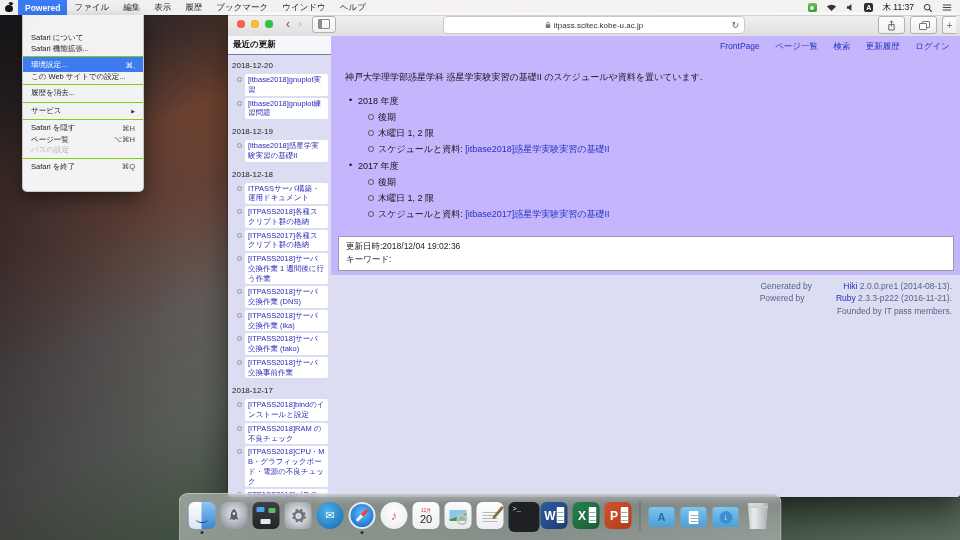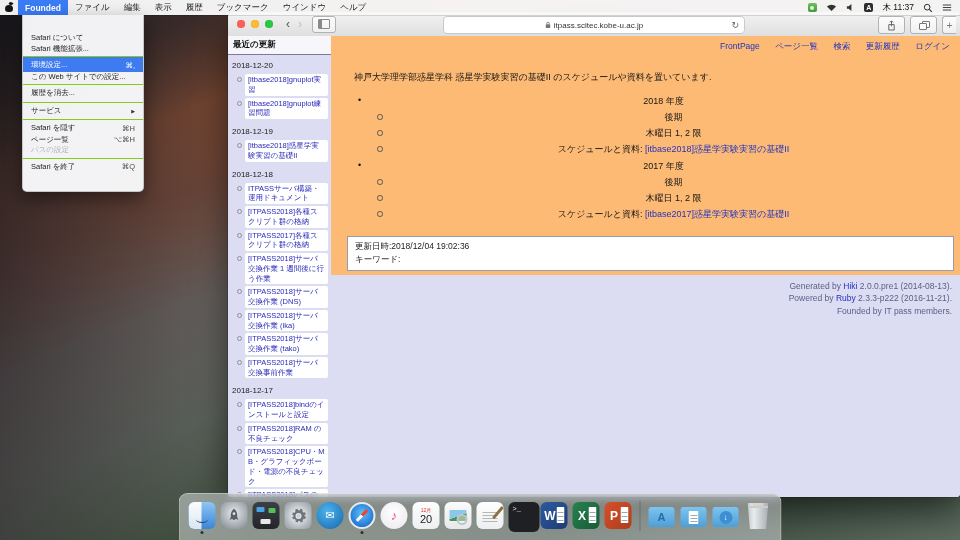--- a/index.html
+++ b/index.html
@@ -65,35 +65,35 @@
   .tabsic::after{left:0;top:2px;width:6px;height:5px;}
   
   .pagebody{position:absolute;top:24px;left:0;right:0;bottom:0;display:flex;background:#dcdcf3;}
   .sidebar{width:103px;flex:none;font-size:7.5px;overflow:hidden;}
   .sb-head{background:#f7f7fb;border-bottom:1px solid #7a7a9a;padding:3px 5px;font-weight:bold;font-size:8.5px;color:#111;}
   .sb-date{padding:6px 4px 2px;color:#222;font-size:8px;}
   .sb-item{display:flex;margin:2px 3px 2px 9px;align-items:flex-start;}
   .sb-b{flex:none;width:3px;height:3px;border:1px solid #90909c;border-radius:50%;margin:3px 3px 0 0;}
   .sb-link{flex:1;background:#fff;border-radius:2px;padding:1px 3px;color:#2a2ab8;line-height:1.3;text-decoration:none;word-break:break-all;}
   .main{flex:1;display:flex;flex-direction:column;min-width:0;}
-  .content{background:#fdba74;padding-bottom:4px;padding-left:9px;}
+  .content{background:#c4b5fd;padding-bottom:4px;}
   .pagenav{text-align:right;padding:5px 10px 2px;font-size:8.5px;}
   .pagenav a{color:#2333c0;text-decoration:none;margin-left:13px;}
   .h1{margin:5px 10px 0 5px;font-size:17px;font-weight:bold;color:#40536b;letter-spacing:.5px;}
   .intro{margin:16px 10px 0 14px;font-size:9px;color:#161616;}
   ul.lv1{margin:11px 0 0;padding-left:27px;list-style:none;font-size:9px;color:#161616;}
-  ul.lv1>li{margin-bottom:2px;position:relative;text-align:center;}
+  ul.lv1>li{margin-bottom:2px;position:relative;}
   ul.lv1>li::before{content:"\2022";position:absolute;left:-9px;color:#111;}
   ul.lv2{margin:3px 0 4px;padding-left:20px;list-style:none;}
   ul.lv2>li{margin-bottom:3px;position:relative;}
   ul.lv2>li::before{content:"";position:absolute;left:-10px;top:3px;width:3.5px;height:3.5px;border:1px solid #555;border-radius:50%;}
   .content a{color:#2333c0;text-decoration:none;}
   .metabox{margin:15px 6px 0 7px;border:1px solid #9a9aaa;padding:3px 7px 4px;font-size:8.5px;line-height:1.5;color:#1c1c1c;background:#fff;}
   .pfooter{flex:1;background:#dcdcf3;text-align:right;padding:5px 8px 0;font-size:8.5px;color:#5a5f87;line-height:1.5;}
-  .pfooter a{color:#2333c0;text-decoration:none;}
+  .pfooter a{color:#2333c0;text-decoration:none;margin-left:29px;}
   
   .dock{position:absolute;bottom:0;left:50%;transform:translateX(-50%);height:37px;display:flex;align-items:center;gap:5px;
     padding:3px 9px 6px;background:rgba(225,229,232,.5);border:1px solid rgba(255,255,255,.35);border-bottom:none;
     border-radius:9px 9px 0 0;z-index:20;backdrop-filter:blur(5px);}
   .dapp{position:relative;width:27px;height:27px;flex:none;}
   .dapp.dot::after{content:"";position:absolute;left:50%;bottom:-5px;width:3px;height:3px;margin-left:-1.5px;border-radius:50%;background:#2e2e2e;}
   .dico{width:27px;height:27px;border-radius:6px;position:relative;overflow:hidden;display:flex;align-items:center;justify-content:center;}
   .circ{border-radius:50%;}
   .ic-finder{background:linear-gradient(180deg,#8ec6f5,#3b84d6);}
   .ic-finder::before{content:"";position:absolute;left:0;top:0;width:49%;height:100%;background:linear-gradient(180deg,#fdfdfd,#d9e6f2);}
@@ -142,21 +142,21 @@
 <div class="screen">
 
   <div class="menubar">
     <div class="mb-left">
       <div class="apple">
         <span class="body"></span>
         <span class="bite"></span>
       </div>
       <div style="display:flex;height:100%;">
 
-          <span class="mb-item active">Founded</span>
+          <span class="mb-item active">Powered</span>
 
           <span class="mb-item">ファイル</span>
 
           <span class="mb-item">編集</span>
 
           <span class="mb-item">表示</span>
 
           <span class="mb-item">履歴</span>
 
           <span class="mb-item">ブックマーク</span>

